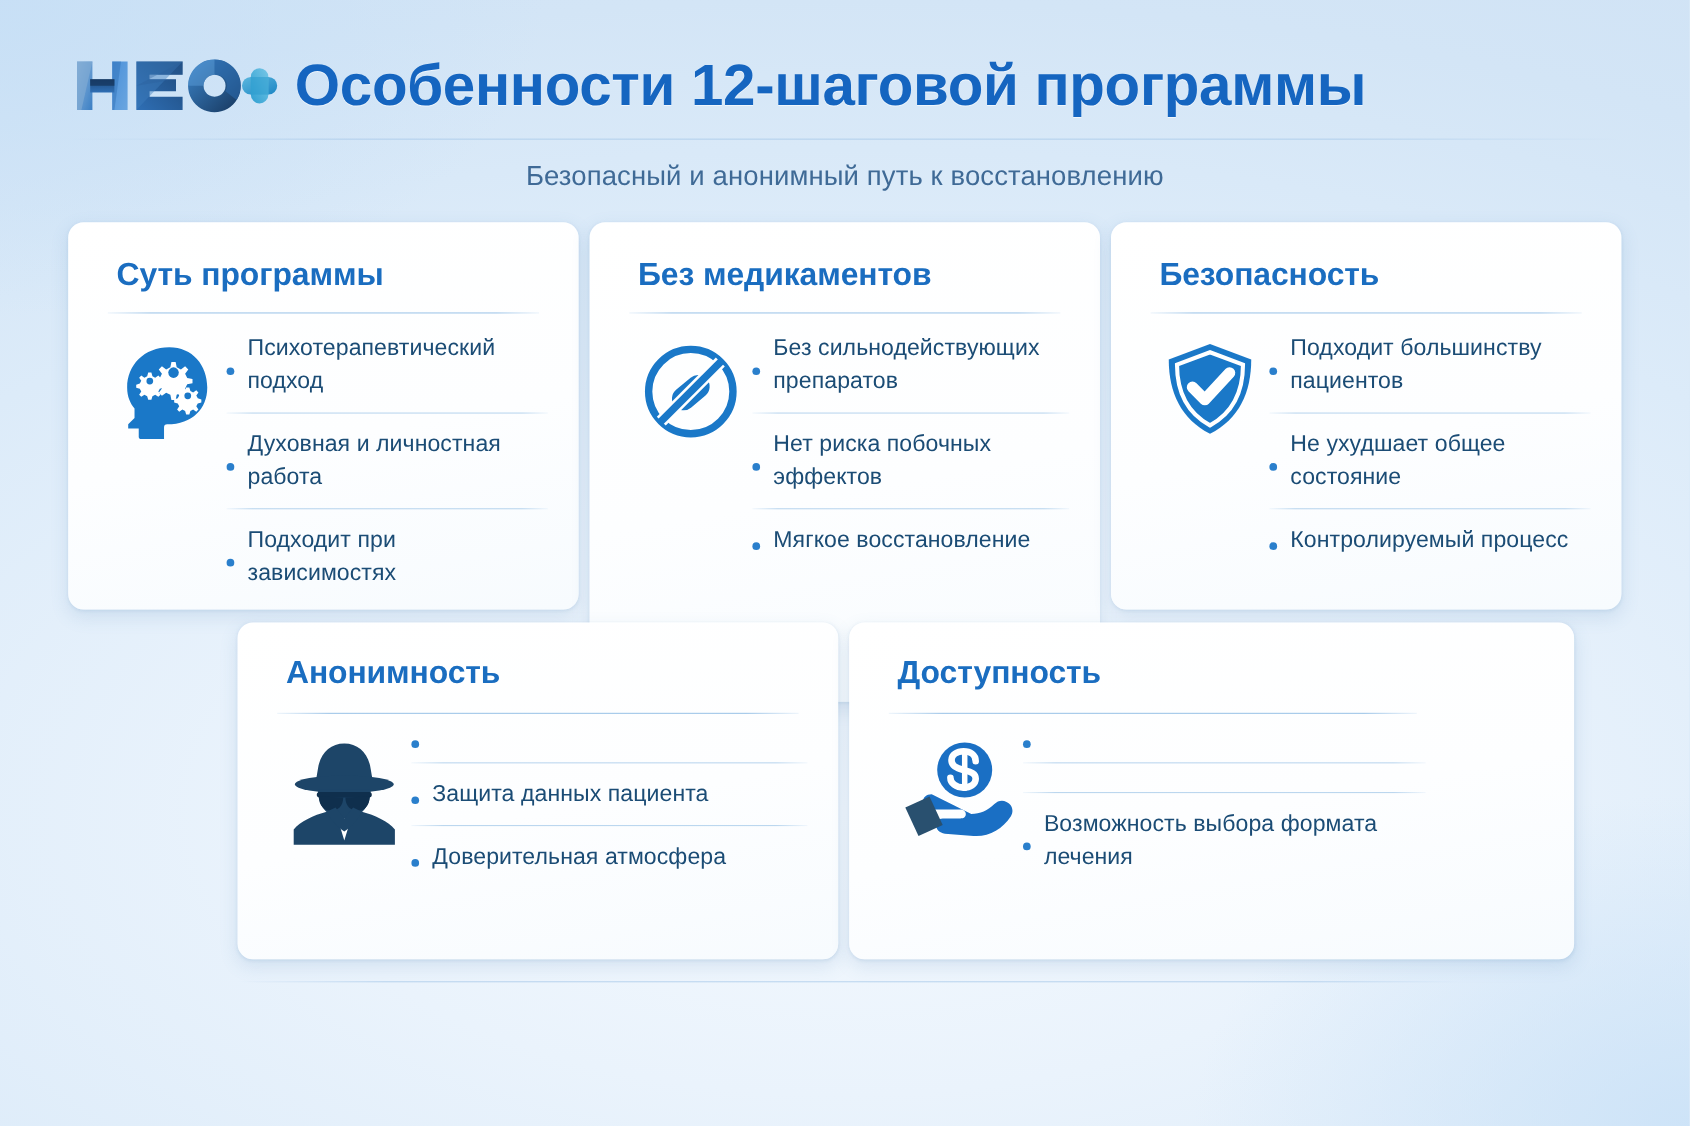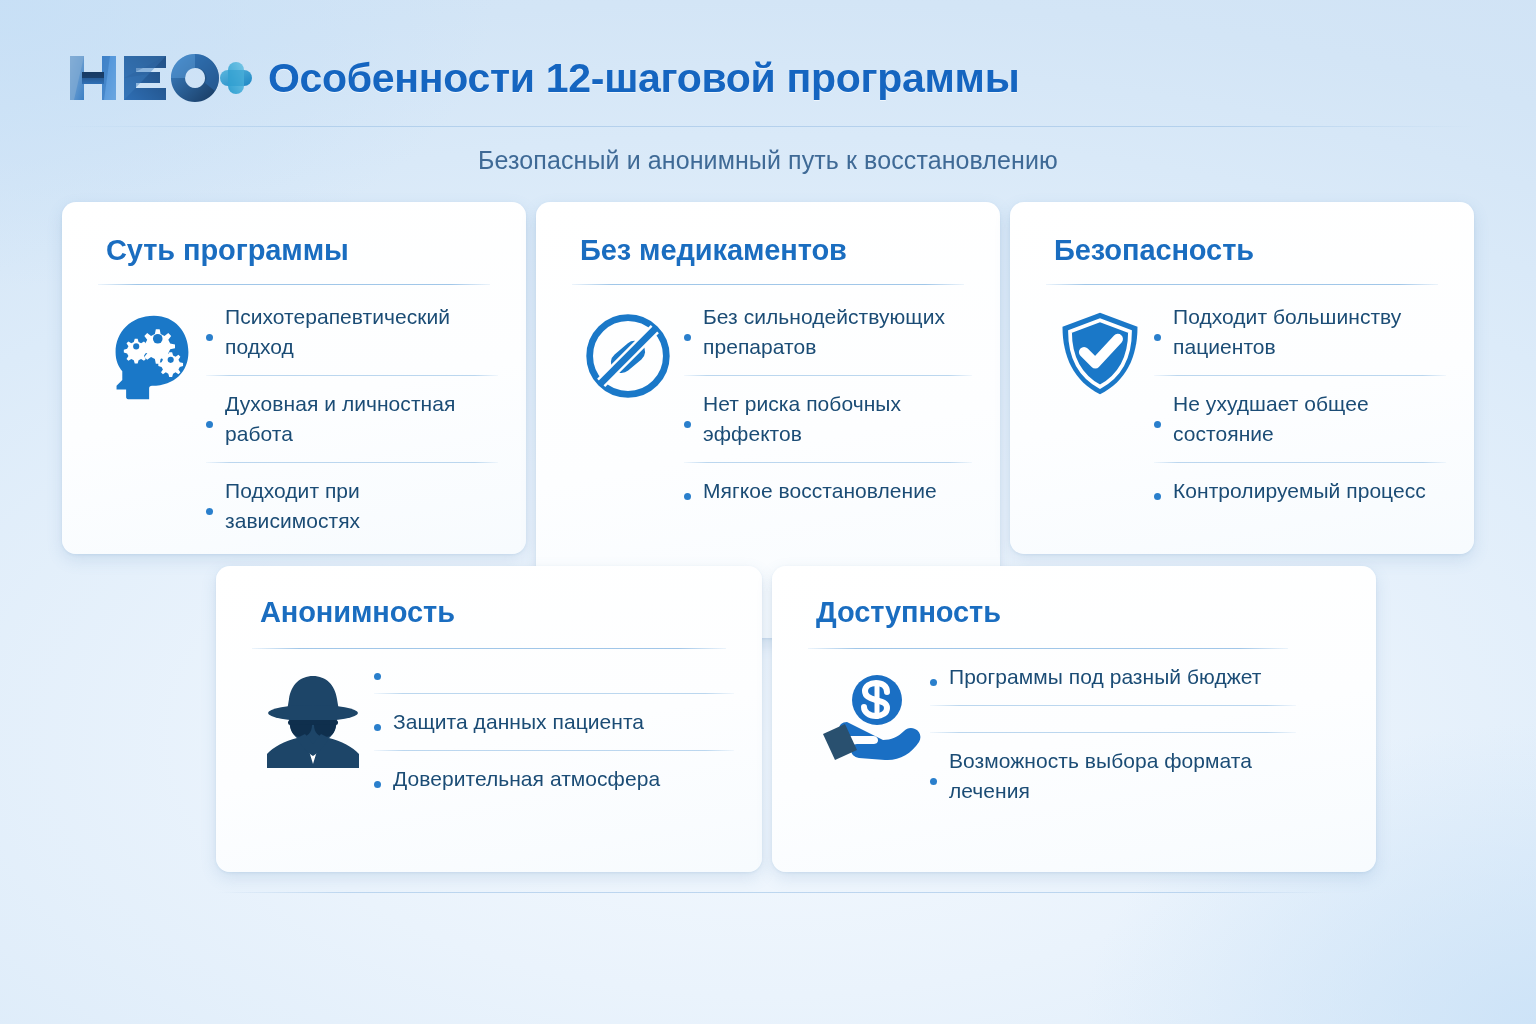--- a/index.html
+++ b/index.html
@@ -53,21 +53,21 @@
     top: 46px;
     width: 190px;
     height: 64px;
   }
   .logo svg { display: block; }
 
   .main-title {
     position: absolute;
     left: 268px;
     top: 48px;
-    font-size: 41px;
+    font-size: 53px;
     font-weight: 700;
     letter-spacing: -0.3px;
     color: #1565c0;
     white-space: nowrap;
     line-height: 60px;
     text-shadow: 0 1px 0 rgba(255,255,255,0.6);
   }
 
   .header-rule {
     position: absolute;
@@ -160,21 +160,21 @@
     height: 1px;
     background: linear-gradient(to right, rgba(198,222,244,0.2) 0%, rgba(176,208,236,0.85) 8%, rgba(176,208,236,0.85) 92%, rgba(198,222,244,0.2) 100%);
     margin: 13px 0 13px 0;
   }
 
   
   #card-1 { left: 62px;   top: 202px; width: 464px; height: 352px; }
   #card-2 { left: 536px;  top: 202px; width: 464px; height: 436px; }
   #card-3 { left: 1010px; top: 202px; width: 464px; height: 352px; }
   #card-4 { left: 216px;  top: 566px; width: 546px; height: 306px; }
-  #card-5 { left: 772px;  top: 566px; width: 604px; height: 306px; }
+  #card-5 { left: 772px;  top: 566px; width: 659px; height: 306px; }
 
   #card-1 .card-title-rule,
   #card-2 .card-title-rule,
   #card-3 .card-title-rule { width: 392px; }
   #card-4 .card-title-rule { width: 474px; left: 36px; }
   #card-5 .card-title-rule { width: 480px; left: 36px; }
 
   #card-1 .card-body { left: 36px; top: 100px; width: 400px; }
   #card-2 .card-body { left: 36px; top: 100px; width: 400px; }
   #card-3 .card-body { left: 36px; top: 100px; width: 400px; }
@@ -456,21 +456,20 @@
           <path d="M30 50 c-5 0 -8 3 -8 7 0 4 3 7 8 7 l26 0 c3 0 5 2 5 4 0 3 -2 4 -5 4 l-16 0 c-4 0 -6 3 -6 6 0 4 3 7 8 8 l26 2 c14 1 26 -6 34 -18 3 -5 1 -11 -4 -13 -4 -2 -8 -1 -11 2 -6 6 -13 9 -21 9" fill="#1a6fc4"></path>
           <path d="M34 50 c-6 0 -10 4 -10 9 l0 18 c0 5 4 9 10 9 l8 0 0-36 z" fill="#1a6fc4" opacity="0"></path>
 
           <path d="M6 62 l22 -10 12 26 -22 10 z" fill="#29506f"></path>
         </svg>
       </div>
 
       <div class="bullets">
         <div class="bullet">
           <span class="dot"></span>
-          <span class="btext">Программы под разный бюджет</span>
         </div>
         <div class="bullet-sep"></div>
         <div class="bullet-sep"></div>
         <div class="bullet">
           <span class="dot"></span>
           <span class="btext">Возможность выбора формата лечения</span>
         </div>
       </div>
     </div>
   </div>

